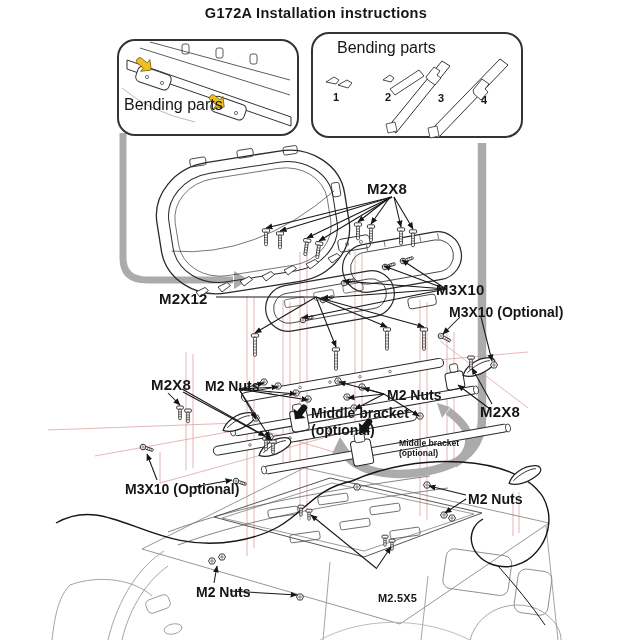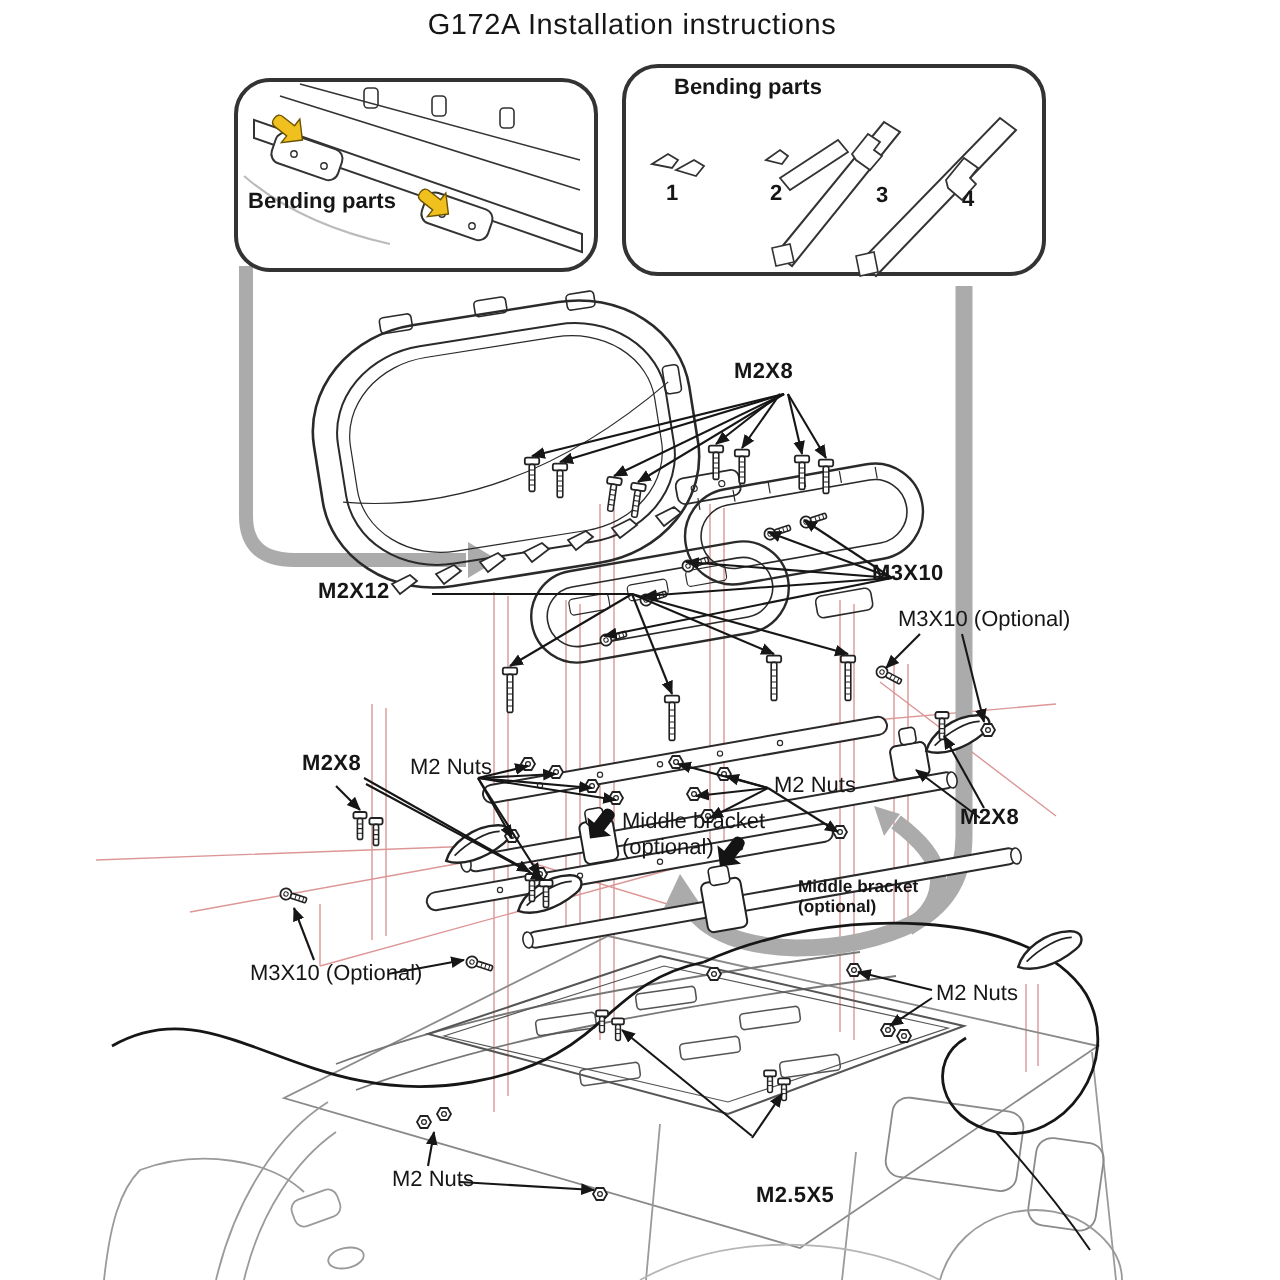--- a/index.html
+++ b/index.html
@@ -1,24 +1,24 @@
 <!DOCTYPE html>
 <html><head>
 <meta charset="utf-8">
 <style>
   *{box-sizing:border-box}
   html,body{margin:0;padding:0}
   body{width:640px;height:640px;background:#fff;position:relative;overflow:hidden;
        font-family:"Liberation Sans",sans-serif;color:#161616}
   #art{position:absolute;left:0;top:0;z-index:1}
   .lbl{position:absolute;white-space:nowrap;z-index:5;line-height:1.22;color:#161616}
-  .ttl{left:0;right:8px;top:5px;text-align:center;font-size:14.5px;font-weight:400;letter-spacing:.3px}
-  .bp{font-size:11px;font-weight:700}
-  .c10{font-size:11px;font-weight:600;letter-spacing:.2px}
-  .c7{font-size:11px;font-weight:400}
+  .ttl{left:0;right:8px;top:5px;text-align:center;font-size:14.5px;font-weight:700;letter-spacing:.3px}
+  .bp{font-size:16px;font-weight:400}
+  .c10{font-size:15px;font-weight:600;letter-spacing:.2px}
+  .c7{font-size:14px;font-weight:700}
   .c8{font-size:8.6px;font-weight:600}
   .num{font-size:11px;font-weight:600;transform:translateX(-50%)}
 </style>
 </head>
 <body>
 
 <svg id="art" width="640" height="640" viewBox="0 0 640 640">
   <defs>
     <marker id="ah" viewBox="0 0 8 8" refX="7" refY="4" markerWidth="7" markerHeight="7" orient="auto">
       <path d="M0,0.8 L7.6,4 L0,7.2 z" fill="#161616"></path>

